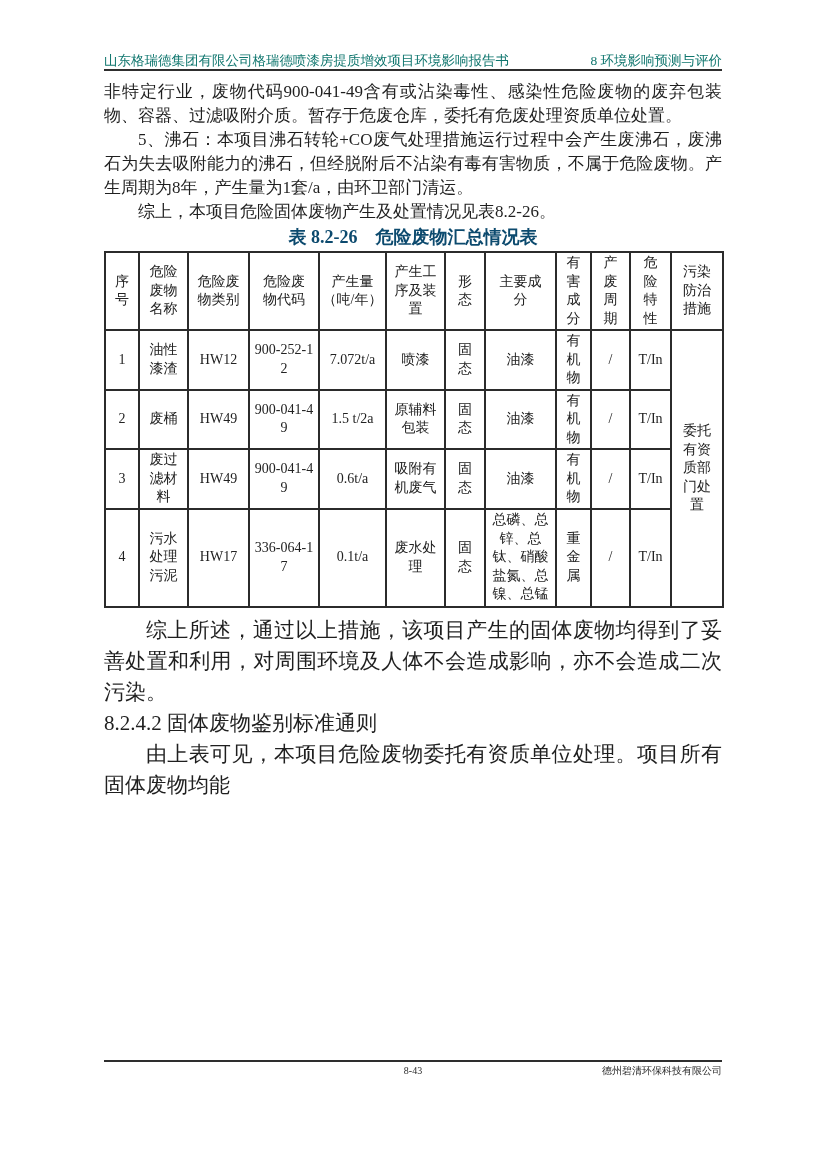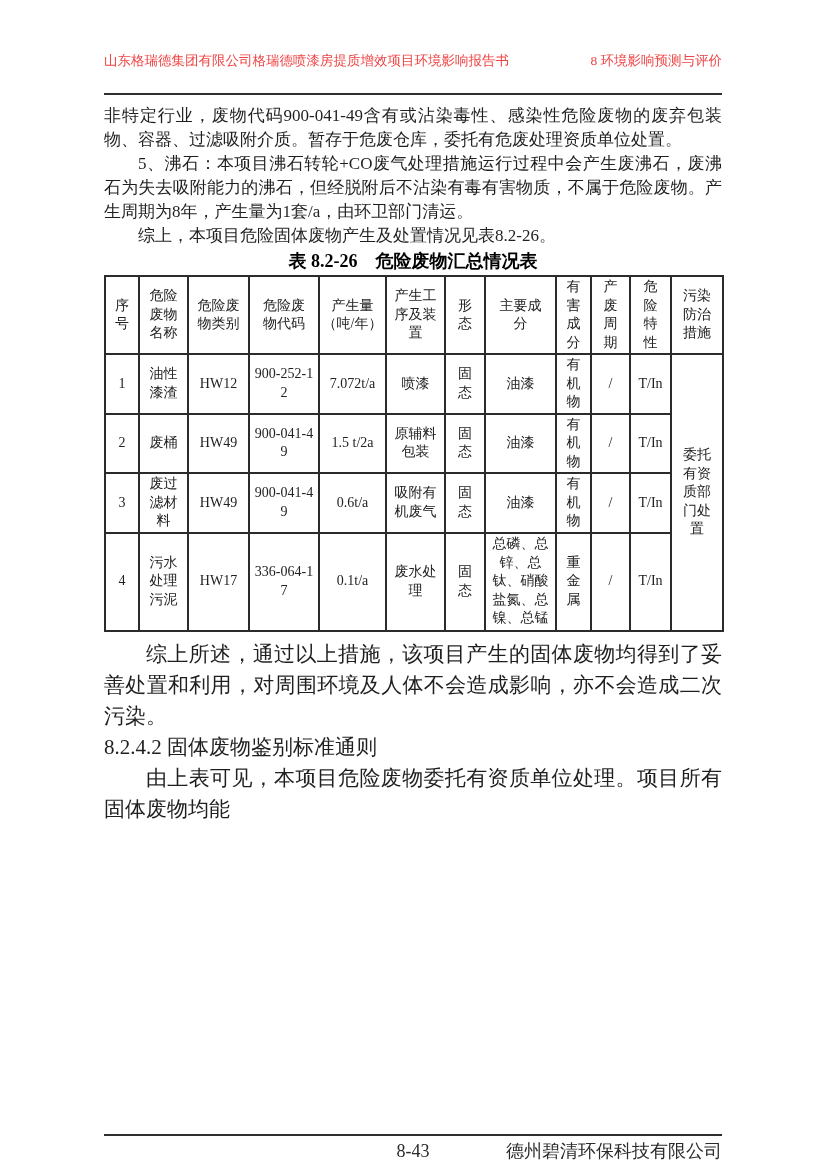--- a/index.html
+++ b/index.html
@@ -18,43 +18,43 @@
     left: 104px;
     width: 618px;
     top: 0;
   }
   
   .page-header {
     display: flex;
     justify-content: space-between;
     align-items: center;
     padding-top: 52px;
-    padding-bottom: 24px;
+    padding-bottom: 0;
     border-bottom: 2px solid #2e2e2e;
     font-size: 13.5px;
     line-height: 17px;
-    color: #ef4444;
+    color: #0f766e;
   }
   
   .body-text {
     margin-top: 9px;
     font-size: 17px;
     line-height: 24px;
     text-align: justify;
   }
   .body-text p { margin: 0; text-indent: 2em; }
   .body-text p.no-indent { text-indent: 0; }
   
   .table-title {
     margin: 2px 0 3px 0;
     text-align: center;
     font-weight: bold;
     font-size: 18px;
     line-height: 22px;
-    color: #000000;
+    color: #0c4a6e;
   }
   table.waste-table {
     width: 618px;
     border-collapse: collapse;
     table-layout: fixed;
     font-size: 14px;
     color: #222222;
   }
   table.waste-table th,
   table.waste-table td {
@@ -79,24 +79,23 @@
     line-height: 31px;
     text-align: justify;
   }
   .closing p { margin: 0; text-indent: 2em; }
   .closing .sub-heading { margin: 0; text-indent: 0; }
   
   .page-footer {
     position: absolute;
     left: 104px;
     width: 618px;
-    top: 1134px;
+    top: 1060px;
     border-top: 2px solid #2e2e2e;
-    padding-top: 7px;
-    font-size: 18px;
+    font-size: 10px;
     line-height: 17px;
     color: #2a2a2a;
   }
   .footer-inner { position: relative; height: 17px; }
   .footer-page-number {
     position: absolute; left: 0; right: 0;
     text-align: center;
   }
   .footer-company {
     position: absolute; right: 0; top: 0;

